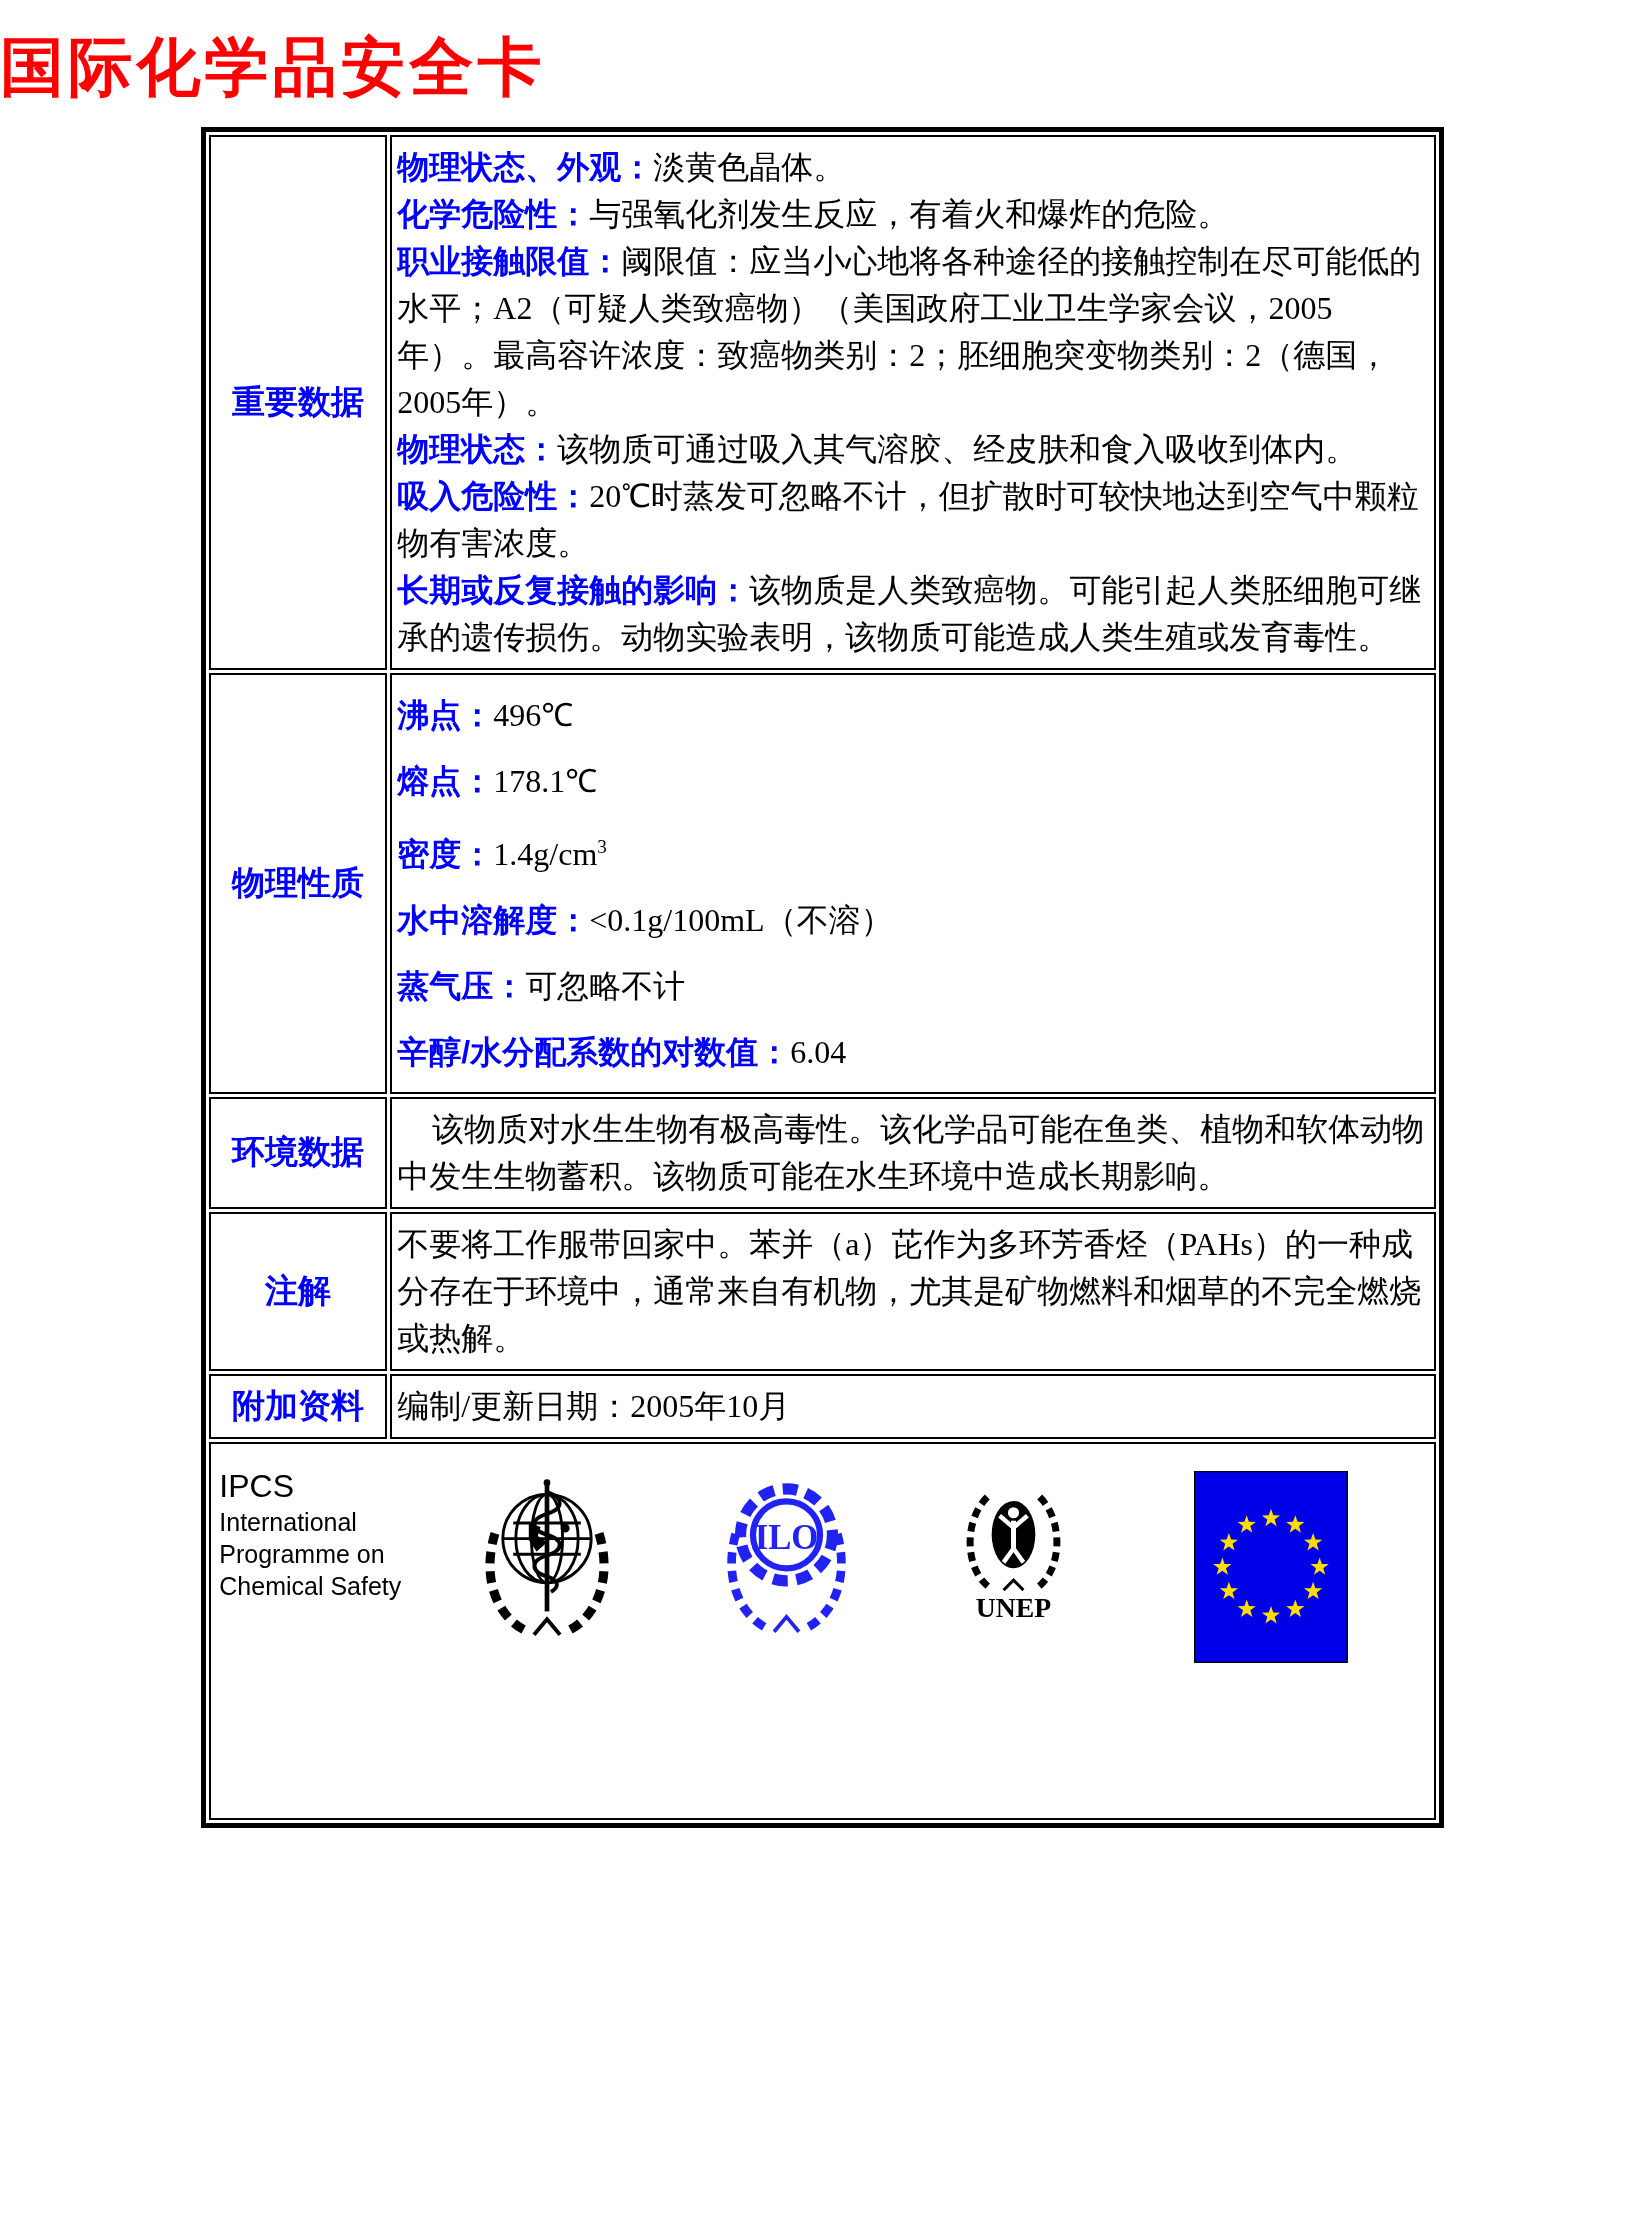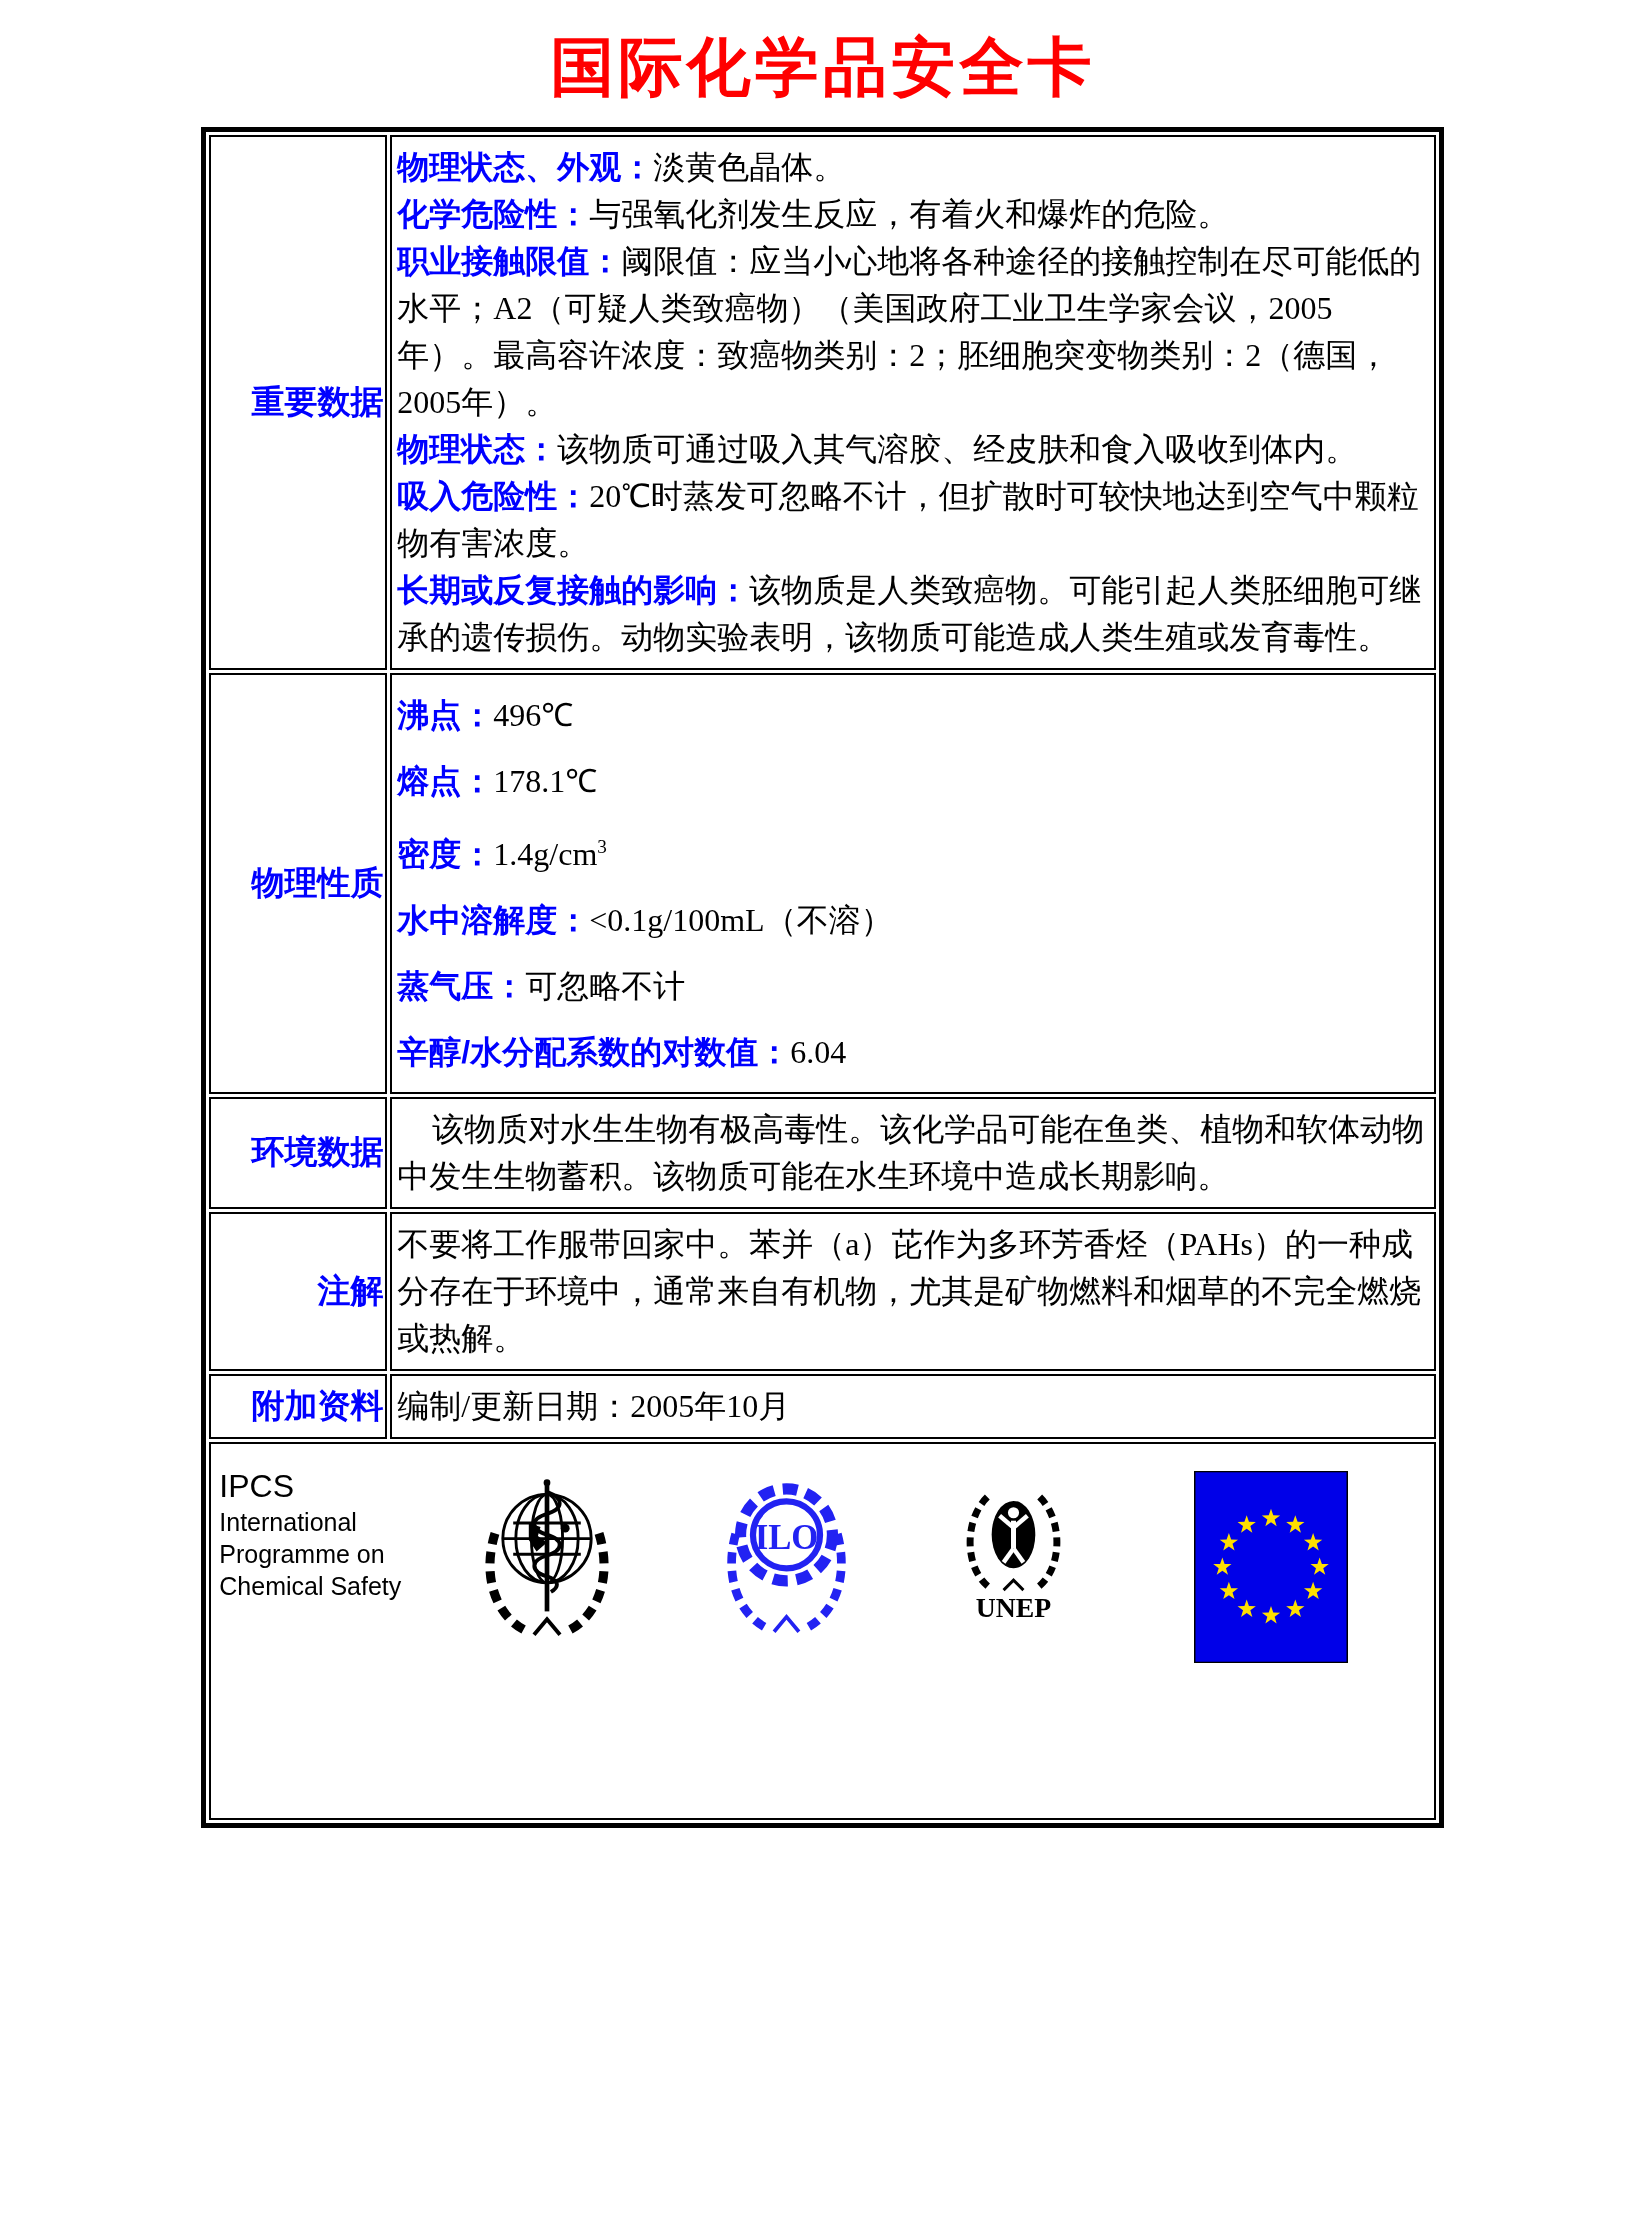--- a/index.html
+++ b/index.html
@@ -1,34 +1,34 @@
 <!DOCTYPE html>
 <html style="font-size:11px"><head>
 <meta charset="utf-8">
 <style>
   html,body{margin:0;padding:0;background:#fff;}
   body{width:1646px;min-height:2216px;font-family:"Liberation Serif",serif;color:#000;position:relative;}
 
   .page-title{
-    text-align:center;margin:23.6px 0 16.6px 0;
+    text-align:left;margin:23.6px 0 16.6px 0;
     font-size:64px;font-weight:bold;color:#FF0000;
     letter-spacing:4.2px;font-family:"Liberation Serif",serif;
   }
 
   .card-wrap{margin-left:201px;width:1243px;}
 
   table.card{
     border-collapse:separate;border-spacing:3.5px;
     border:5.5px solid #000;width:100%;background:#fff;
     table-layout:fixed;
   }
   table.card td{border:2.1px solid #000;background:#fff;}
 
   td.label-cell{
-    width:171px;text-align:right;vertical-align:middle;
+    width:171px;text-align:center;vertical-align:middle;
     color:#0000FF;font-weight:bold;font-size:33px;
     font-family:"Liberation Sans",sans-serif;
     padding:2.8px 1.4px;
   }
   td.content-cell{
     vertical-align:top;padding:7px 8.3px 7px 5.5px;
     font-size:32px;line-height:47px;
   }
   td.header-cell{
     vertical-align:middle;height:104px;padding:2.8px 7px 2.8px 5.5px;

